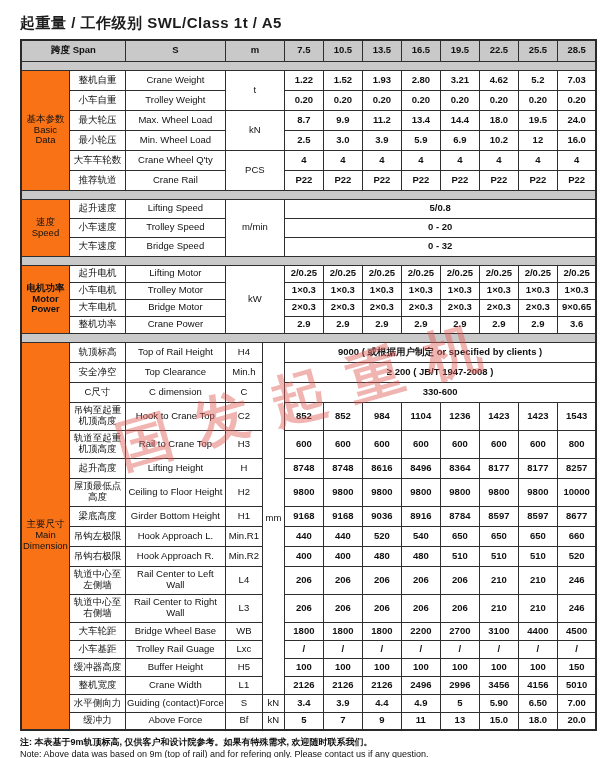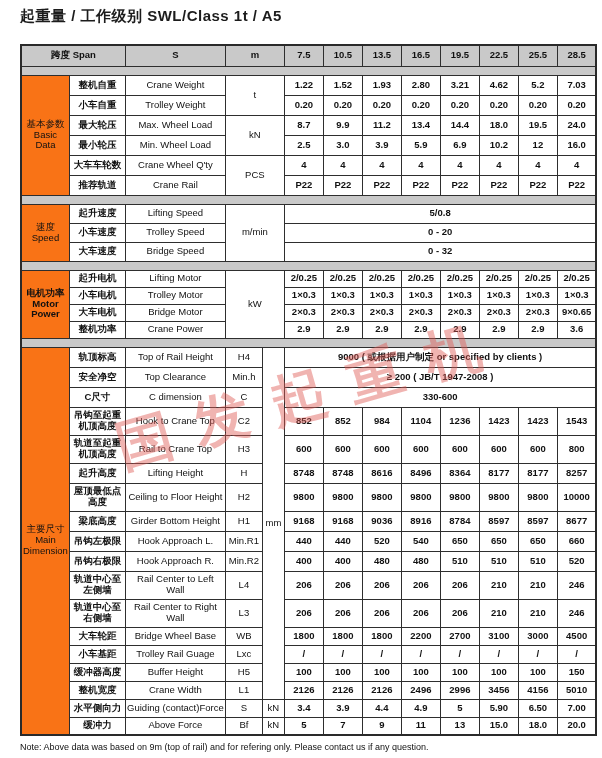--- a/index.html
+++ b/index.html
@@ -5,30 +5,30 @@
   html,body{margin:0;padding:0;}
   body{
     width:602px;height:758px;
     background:#ffffff;
     font-family:"Liberation Sans","DejaVu Sans",sans-serif;
     position:relative;
     color:#111;
     overflow:hidden;
   }
   .page-title{
-    margin:7px 0 0 20px;
+    margin:14px 0 0 20px;
     font-size:15px;
     font-weight:bold;
     color:#1c1c1c;
     letter-spacing:0.5px;
   }
   table.spec{
     border-collapse:collapse;
     table-layout:fixed;
-    margin:18px 0 0 20px;
+    margin:6px 0 0 20px;
     border:2px solid #2a2a2a;
   }
   table.spec td{
     border:1px solid #2e2e2e;
     text-align:center;
     vertical-align:middle;
     padding:0 1px;
     font-size:9.5px;
     line-height:1.15;
     overflow:hidden;
@@ -37,21 +37,21 @@
   tr.h21{height:21px}
   tr.h20{height:20px}
   tr.h19{height:19px}
   tr.h18{height:18px}
   tr.h17{height:17px}
   tr.h28{height:28px}
   tr.sep{height:9px}
   td.hd{background:#c9c9c9;font-weight:bold;font-size:9.5px;}
   td.sec{background:#f97316;white-space:pre-line;font-size:9px;font-weight:normal;}
   td.sepc{background:#c9c9c9;padding:0;}
-  td.cn{font-size:9px;font-weight:bold;}
+  td.cn{font-size:9px;font-weight:normal;}
   td.en{font-size:8.5px;font-weight:normal;}
   td.sym{font-size:8.5px;font-weight:normal;}
   td.unit{font-size:9px;font-weight:normal;}
   td.val{font-weight:bold;font-size:9.5px;}
   .watermark{
     position:absolute;
     left:118px;top:412px;
     transform:rotate(-16deg);
     transform-origin:0 50%;
     font-size:56px;
@@ -406,21 +406,21 @@
       <tr class="h18">
         <td class="cn">大车轮距</td>
         <td class="en">Bridge Wheel Base</td>
         <td class="sym">WB</td>
         <td class="val">1800</td>
         <td class="val">1800</td>
         <td class="val">1800</td>
         <td class="val">2200</td>
         <td class="val">2700</td>
         <td class="val">3100</td>
-        <td class="val">3000</td>
+        <td class="val">4400</td>
         <td class="val">4500</td>
       </tr>
       <tr class="h18">
         <td class="cn">小车基距</td>
         <td class="en">Trolley Rail Guage</td>
         <td class="sym">Lxc</td>
         <td class="val">/</td>
         <td class="val">/</td>
         <td class="val">/</td>
         <td class="val">/</td>
@@ -480,16 +480,17 @@
         <td class="val">11</td>
         <td class="val">13</td>
         <td class="val">15.0</td>
         <td class="val">18.0</td>
         <td class="val">20.0</td>
       </tr>
     </tbody>
 </table>
 
 <div class="footer">
+  <div class="cn-line">注: 本表基于9m轨顶标高, 仅供客户和设计院参考。如果有特殊需求, 欢迎随时联系我们。</div>
   <div class="en-line">Note: Above data was based on 9m (top of rail) and for refering only. Please contact us if any question.</div>
 </div>
 
 <div class="watermark" style="color: rgb(224, 90, 85);">国发起重机</div>
 
 </body></html>

